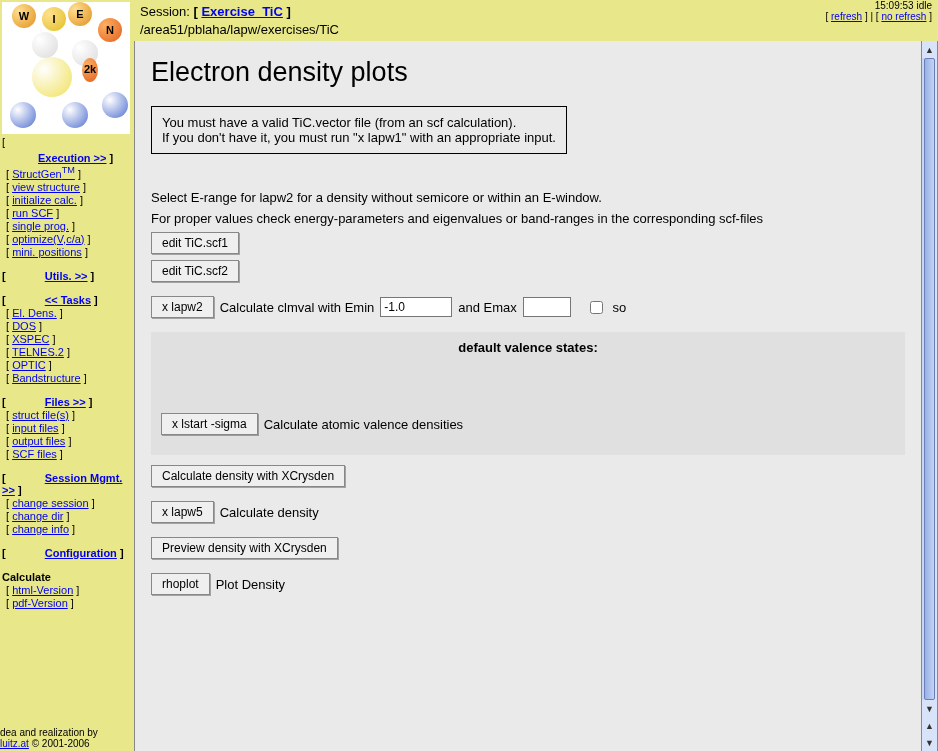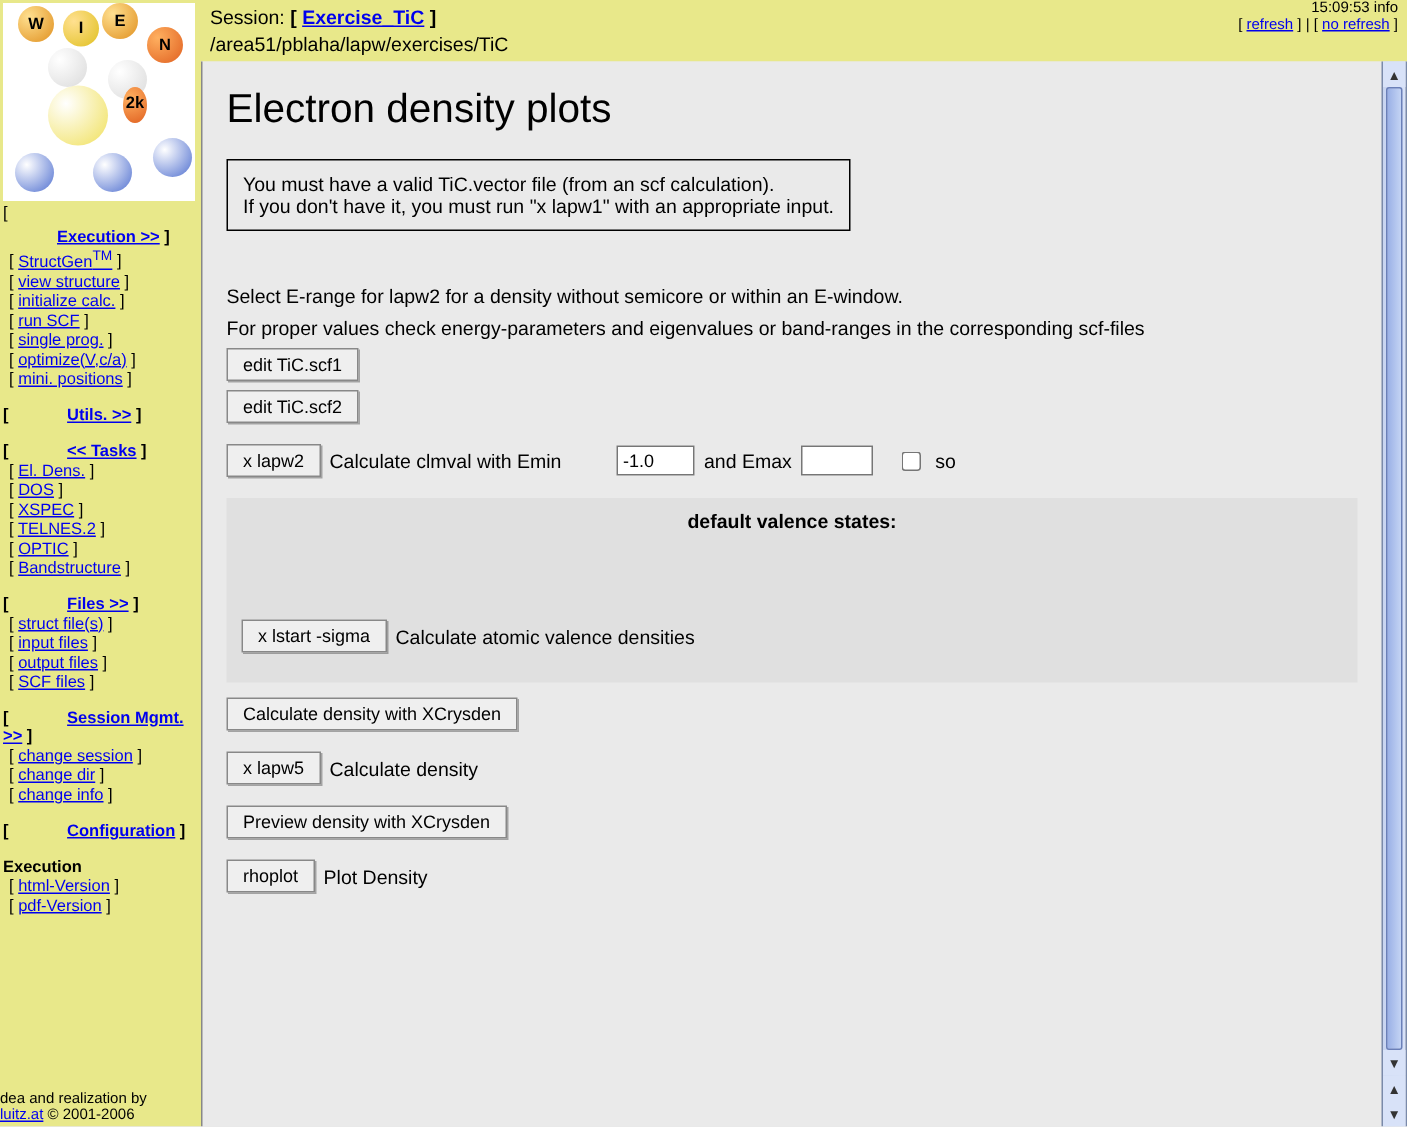--- a/index.html
+++ b/index.html
@@ -168,39 +168,39 @@
     <div class="nav-item">[ <a href="#">output files</a> ]</div>
     <div class="nav-item">[ <a href="#">SCF files</a> ]</div>
 
     <div class="nav-head" style="margin-top:12px">[ <a href="#">Session Mgmt. &gt;&gt;</a> ]</div>
     <div class="nav-item">[ <a href="#">change session</a> ]</div>
     <div class="nav-item">[ <a href="#">change dir</a> ]</div>
     <div class="nav-item">[ <a href="#">change info</a> ]</div>
 
     <div class="nav-head" style="margin-top:12px">[ <a href="#">Configuration</a> ]</div>
 
-    <div class="nav-head" style="margin-top:12px;color:#000"><span>Execution</span></div>
+    <div class="nav-head" style="margin-top:12px;color:#000"><span>Calculate</span></div>
     <div class="nav-item">[ <a href="#">html-Version</a> ]</div>
     <div class="nav-item">[ <a href="#">pdf-Version</a> ]</div>
 
     <div class="footer-note">
       <span>dea and realization by</span><br>
       <a href="#">luitz.at</a><span> © 2001-2006</span>
     </div>
   </div>
 
   <div class="main">
     <div class="topbar">
       <div class="sess">
         <span>Session: </span>
         <b>[ <a href="#">Exercise_TiC</a> ]</b>
       </div>
       <div class="path">/area51/pblaha/lapw/exercises/TiC</div>
       <div class="top-right">
-        <div>15:09:53 info</div>
+        <div>15:09:53 idle</div>
         [ <a href="#">refresh</a> ] | [ <a href="#">no refresh</a> ]
       </div>
     </div>
 
     <div style="flex:1;display:flex">
       <div class="content-scroll">
         <h1>Electron density plots</h1>
 
         <div class="notice">
           <span>You must have a valid TiC.vector file (from an scf calculation).</span><br>
@@ -213,21 +213,21 @@
         <div class="btn-row">
           <input type="button" value="edit TiC.scf1" style="">
         </div>
         <div class="btn-row">
           <input type="button" value="edit TiC.scf2" style="">
         </div>
 
         <div class="btn-row" style="margin-top:14px">
           <input type="button" value="x lapw2" style="">
           <span>Calculate clmval with Emin</span>
-          <input type="text" style="width: 52px; margin-left: 31px;" value="-1.0">
+          <input type="text" style="width: 72px;" value="-1.0">
           <span>and Emax</span>
           <input type="text" style="width: 48px;">
           &nbsp;<input type="checkbox" style="">
           <span>so</span>
         </div>
 
         <div class="diff-section">
           <div class="diff-cols">
             <div class="col">
               <div class="col-head">default valence states:</div>

